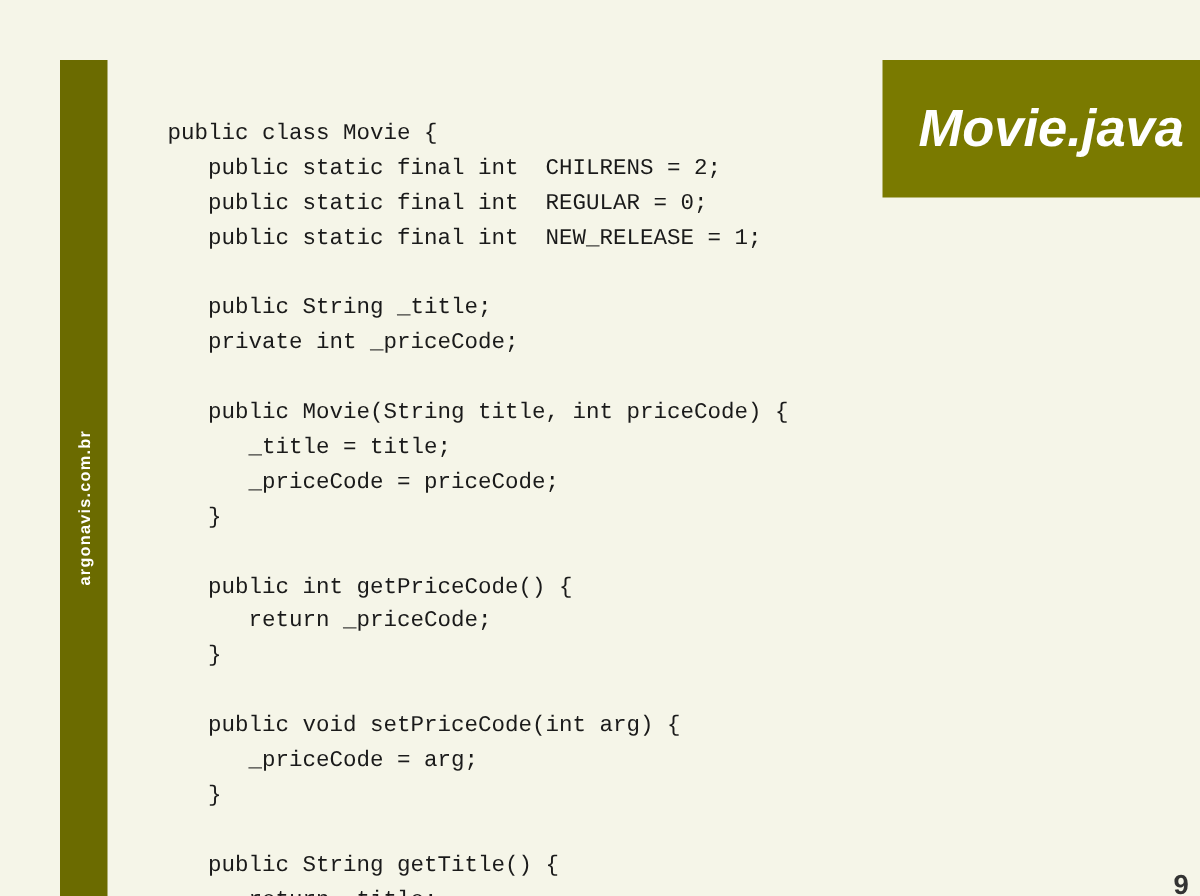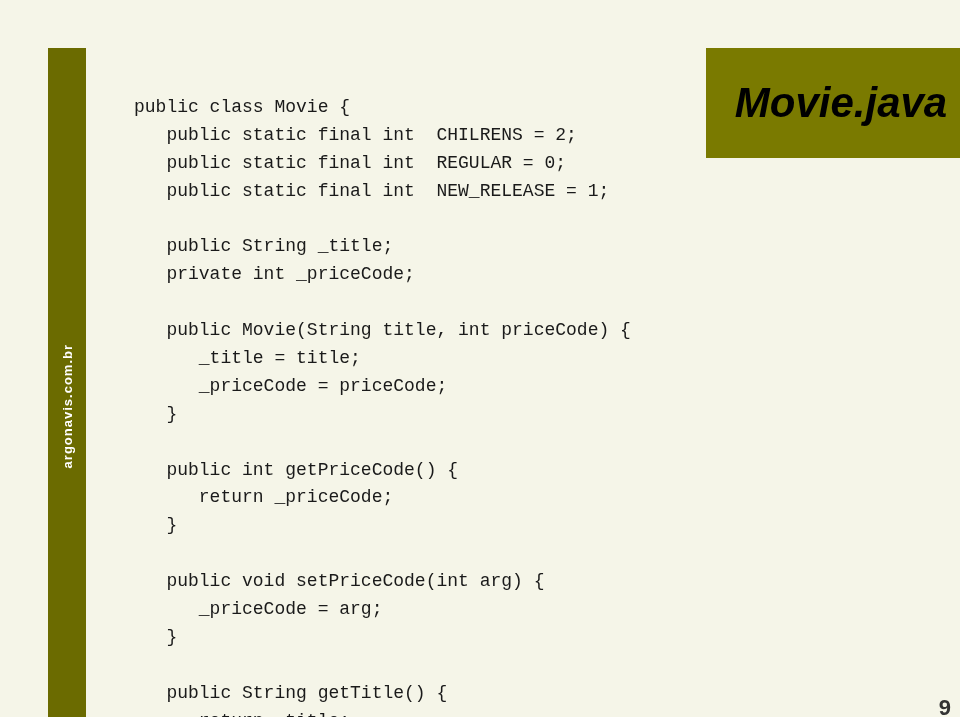--- a/index.html
+++ b/index.html
@@ -43,21 +43,21 @@
       right: 0;
       width: 270px;
       height: 110px;
       background-color: #7a7a00;
       display: flex;
       align-items: center;
       justify-content: center;
     }
 
     .header-title {
-      color: #000000;
+      color: #ffffff;
       font-family: Arial, sans-serif;
       font-size: 42px;
       font-weight: bold;
       font-style: italic;
     }
 
     
     .code-area {
       position: absolute;
       left: 55px;

